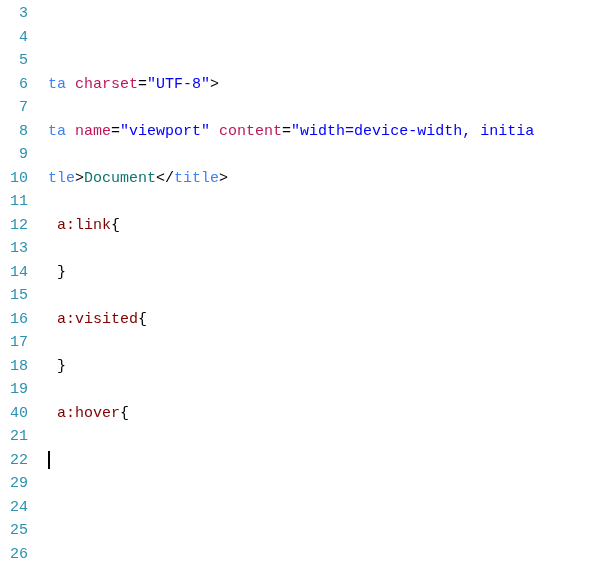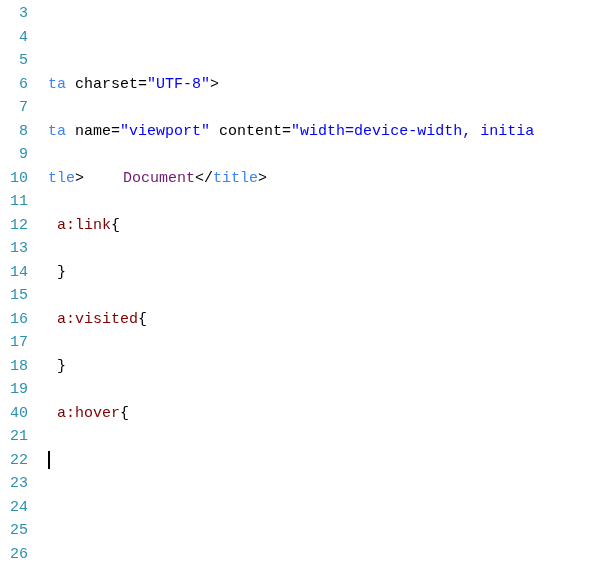--- a/index.html
+++ b/index.html
@@ -28,27 +28,27 @@
   .gutter div { height: 23.5px; }
   .code {
     flex: 1;
     white-space: pre;
     font-family: Consolas, "Courier New", monospace;
     padding-top: 2px;
     position: relative;
   }
   .row { height: 23.5px; display: block; white-space: pre; }
   .tag   { color: #3b82f6; text-align: right; }
-  .attr  { color: #000000; }
+  .attr  { color: #be185d; }
   .str   { color: #0000ff; }
   .sel   { color: #800000; }
   .prop  { color: #ff0000; }
   .valN  { color: #0451a5; }
   .punc  { color: #000000; }
-  .txt   { color: #701a75; margin-left: 39px; }
+  .txt   { color: #0f766e; }
 
   .swatch {
     display: inline-block;
     width: 12px;
     height: 12px;
     border: 1px solid #555;
     vertical-align: -1px;
     margin-right: 2px;
   }
   .sw-red    { background: #ff0000; }
@@ -81,21 +81,21 @@
       <div>13</div>
       <div>14</div>
       <div>15</div>
       <div>16</div>
       <div>17</div>
       <div>18</div>
       <div>19</div>
       <div>40</div>
       <div>21</div>
       <div>22</div>
-      <div>23</div>
+      <div>29</div>
       <div>24</div>
       <div>25</div>
       <div>26</div>
     </div>
   <div class="code">
 <span class="row"></span>
 <span class="row"><span class="tag">ta </span><span class="attr">charset</span><span class="punc">=</span><span class="str">"UTF-8"</span><span class="punc">&gt;</span></span>
 <span class="row"><span class="tag">ta </span><span class="attr">name</span><span class="punc">=</span><span class="str">"viewport"</span><span> </span><span class="attr">content</span><span class="punc">=</span><span class="str">"width=device-width, initia</span></span>
 <span class="row"><span class="tag">tle</span><span class="punc">&gt;</span><span class="txt">Document</span><span class="punc">&lt;/</span><span class="tag">title</span><span class="punc">&gt;</span></span>
 <span class="row"><span> </span><span class="sel">a:link</span><span class="punc">{</span></span>

